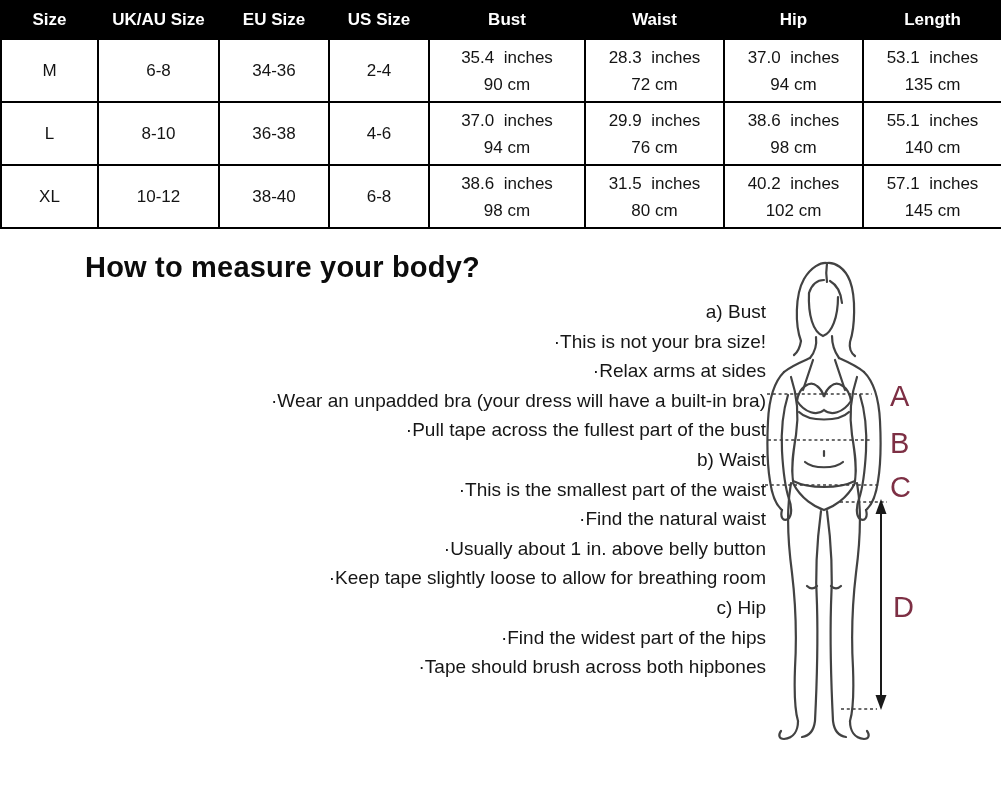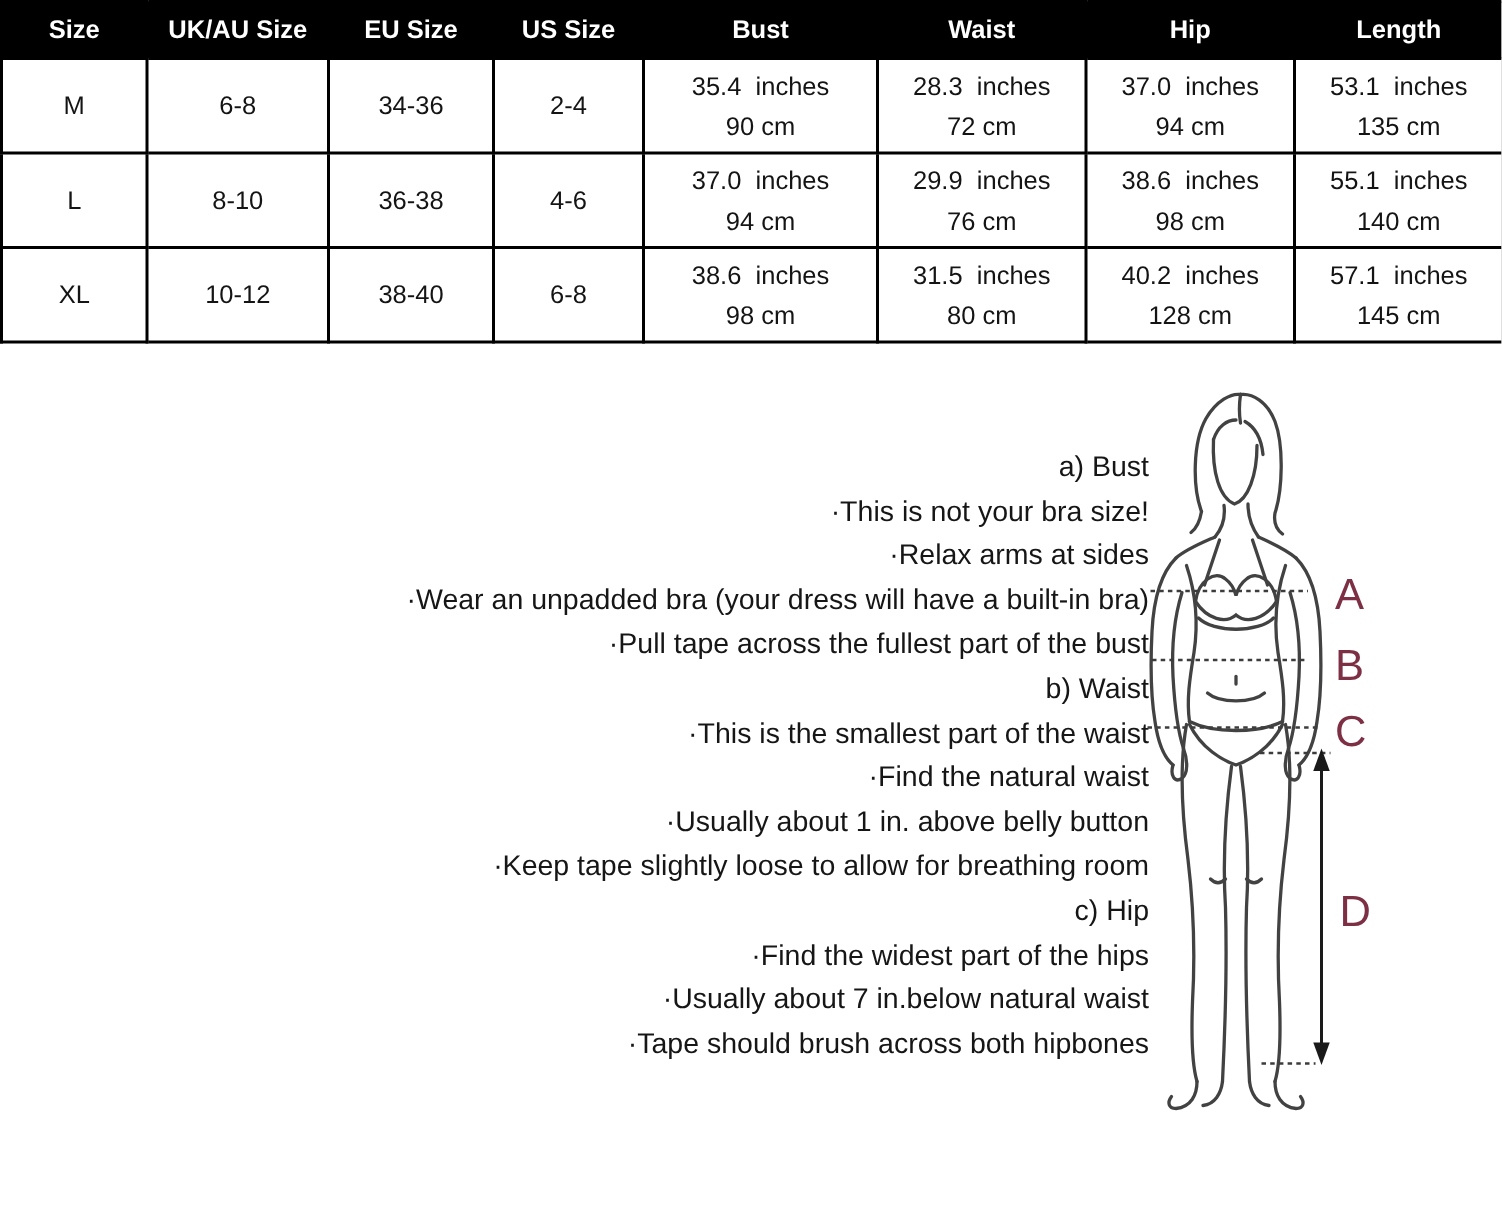--- a/index.html
+++ b/index.html
@@ -115,45 +115,45 @@
           <td class="measure">
             <div>38.6  inches</div>
             <div>98 cm</div>
           </td>
           <td class="measure">
             <div>31.5  inches</div>
             <div>80 cm</div>
           </td>
           <td class="measure">
             <div>40.2  inches</div>
-            <div>128 cm</div>
+            <div>102 cm</div>
           </td>
           <td class="measure">
             <div>57.1  inches</div>
             <div>145 cm</div>
           </td>
         </tr>
       </tbody>
   </table>
 
+  <div class="guide-title">How to measure your body?</div>
 
   <div class="guide-list" id="guide-list">
       <div class="g-label">a) Bust</div>
       <div class="g-item">·This is not your bra size!</div>
       <div class="g-item">·Relax arms at sides</div>
       <div class="g-item">·Wear an unpadded bra (your dress will have a built-in bra)</div>
       <div class="g-item">·Pull tape across the fullest part of the bust</div>
       <div class="g-label">b) Waist</div>
       <div class="g-item">·This is the smallest part of the waist</div>
       <div class="g-item">·Find the natural waist</div>
       <div class="g-item">·Usually about 1 in. above belly button</div>
       <div class="g-item">·Keep tape slightly loose to allow for breathing room</div>
       <div class="g-label">c) Hip</div>
       <div class="g-item">·Find the widest part of the hips</div>
-      <div class="g-item">·Usually about 7 in.below natural waist</div>
       <div class="g-item">·Tape should brush across both hipbones</div>
     </div>
 
   <svg class="figure" viewBox="0 0 210 515">
 
     <g stroke="#2e2e2e" stroke-width="2.2" fill="none" stroke-linecap="round" opacity="0.9">
       <path d="M46,88 C40,72 40,42 49,26 C56,14 66,9 72,10"></path>
       <path d="M72,10 C80,9 90,15 95,28 C101,44 100,74 95,89 C94,95 96,100 100,103"></path>
       <path d="M46,88 C45,94 43,99 39,102"></path>
       <path d="M72,10 C71,17 71,23 72,29"></path>

